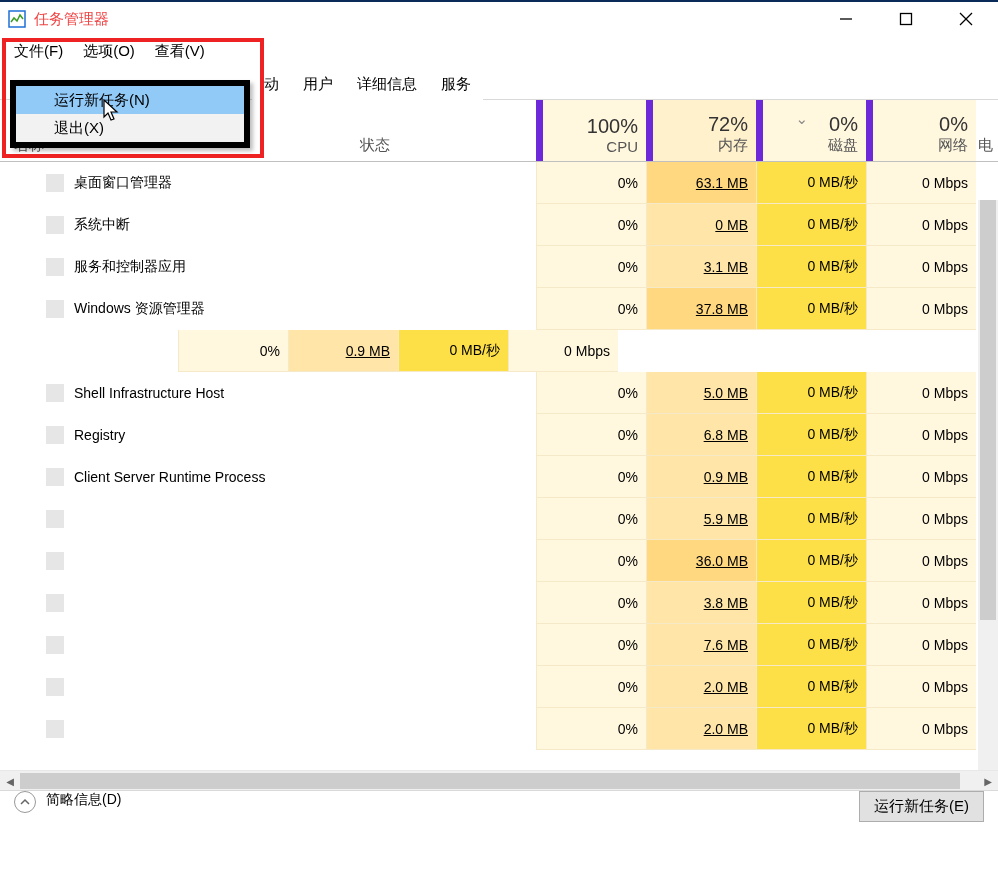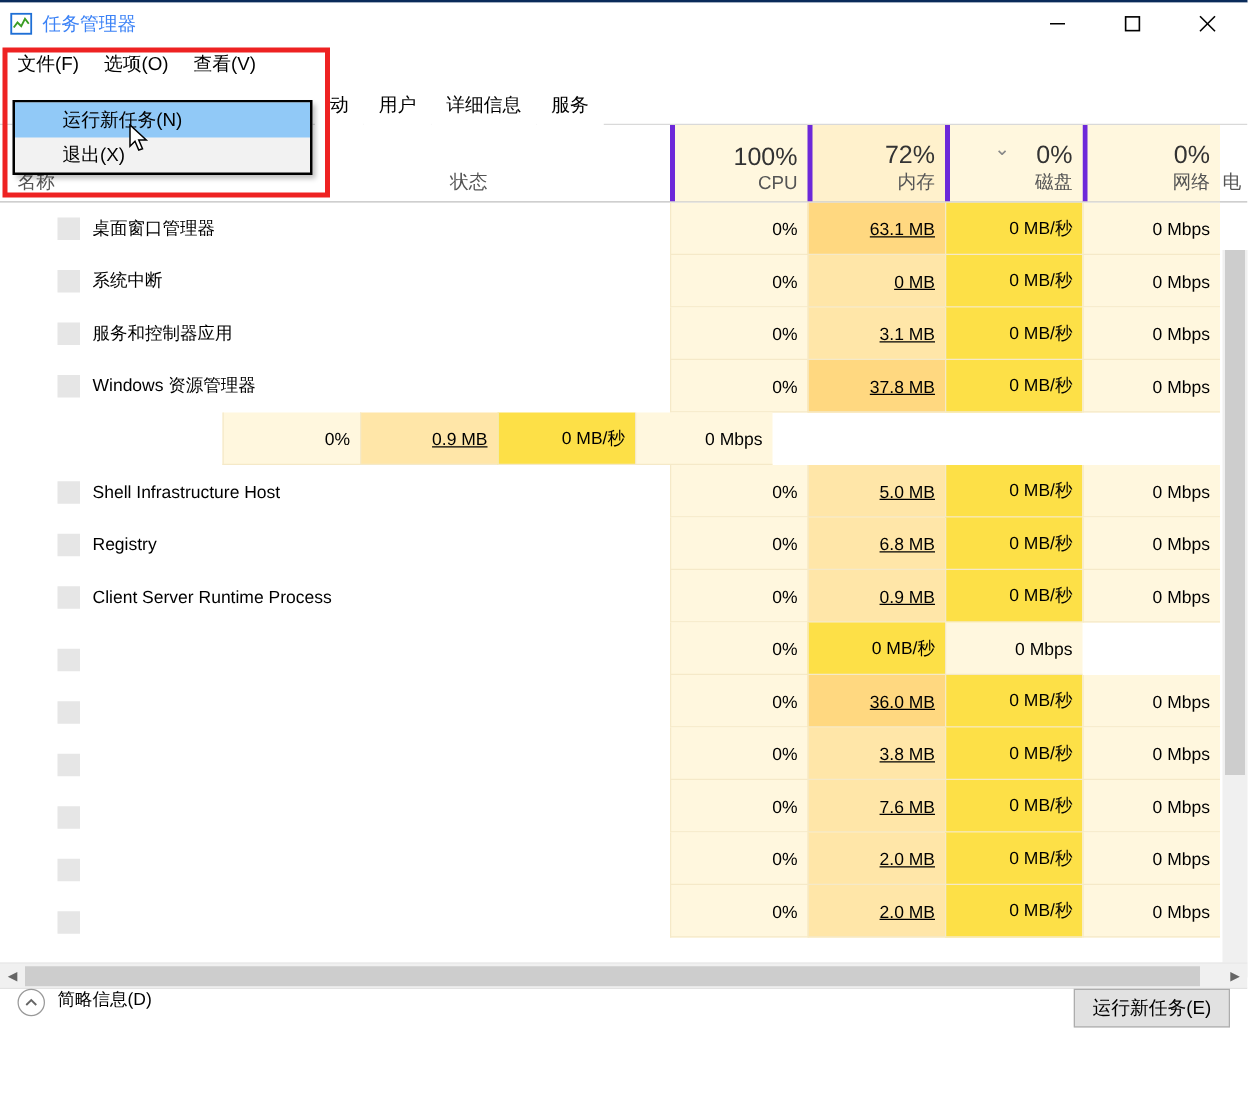--- a/index.html
+++ b/index.html
@@ -21,21 +21,21 @@
     padding: 0 2px 0 8px;
     background: #fff;
     border-bottom: 0;
   }
   .titlebar .app-icon {
     width: 18px; height: 18px;
     margin-right: 8px;
     display: inline-flex; align-items: center; justify-content: center;
   }
   .titlebar .app-icon svg { display:block; }
-  .titlebar .title { font-size: 15px; color: #3b82f6; }
+  .titlebar .title { font-size: 15px; color: #ef4444; }
   .titlebar .spacer { flex: 1; }
   .win-controls { display:flex; }
   .win-btn {
     width: 60px; height: 34px;
     display:flex; align-items:center; justify-content:center;
     color:#000; font-size: 14px;
   }
   .win-btn svg { stroke:#000; }
   
   .menubar {
@@ -49,21 +49,21 @@
   .menubar .menu-item {
     padding: 19px 10px;
   }
   
   .dropdown {
     position:absolute;
     top: 80px;
     left: 10px;
     width: 240px;
     background:#f2f2f2;
-    border: 2px solid #000000;
+    border: 6px solid #000000;
     box-shadow: 3px 3px 4px rgba(0,0,0,0.25);
     z-index: 30;
   }
   .dropdown .dd-item {
     height: 28px;
     padding: 0 14px 0 38px;
     display:flex; align-items:center;
     font-size: 15px;
   }
   .dropdown .dd-item.hover {
@@ -115,21 +115,21 @@
     border-bottom: 1px solid #c0c0c0;
     color:#555;
     font-size: 15px;
   }
   .col-name { width: 358px; padding-left: 14px; display:flex; align-items:flex-end; padding-bottom:6px;}
   .col-status { width: 178px; display:flex; align-items:flex-end; padding-bottom:6px; padding-left: 2px;}
   .col-cpu, .col-mem, .col-disk, .col-net {
     width: 110px; text-align:right;
     display:flex; flex-direction:column; justify-content:flex-end; align-items:flex-end;
     padding: 0 8px 6px 0;
-    border-left: 4px solid #6d28d9;
+    border-left: 7px solid #6d28d9;
   }
   .col-cpu { background:#fff7de; }
   .col-mem { background:#fff1cc; }
   .col-disk { background:#fff7de; }
   .col-net { background:#fff7de; }
   .col-pct { color:#333; font-size: 20px; }
   .col-disk-head { position:relative; }
   .col-disk-head .sort { position:absolute; right:58px; top:10px; color:#888; }
   .col-last { width: 16px; display:flex; align-items:flex-end; padding-bottom:6px; padding-left:2px; color:#555; }
   
@@ -138,21 +138,21 @@
     overflow:hidden;
   }
   .row {
     display:flex;
     height: 42px;
     align-items:center;
     border-bottom: 0;
   }
   .row .c-name {
     width: 358px; padding-left: 46px;
-    display:flex; align-items:flex-start; gap:10px;
+    display:flex; align-items:center; gap:10px;
     position:relative;
   }
   .row .proc-icon {
     width:18px; height:18px;
     background:#e6e6e6;
     position:absolute; left:46px;
   }
   .row .proc-text { padding-left: 28px; }
   .row .c-status { width: 178px; }
   .row .c-cpu, .row .c-mem, .row .c-disk, .row .c-net {
@@ -381,20 +381,21 @@
     <div class="c-net">0 Mbps</div>
     <div class="c-last"></div>
   </div>
       <div class="row">
     <div class="c-name">
       <span class="proc-icon"></span>
       <span class="proc-text"></span>
     </div>
     <div class="c-status"></div>
     <div class="c-cpu">0%</div>
+    <div class="c-mem ">5.9 MB</div>
     <div class="c-disk">0 MB/秒</div>
     <div class="c-net">0 Mbps</div>
     <div class="c-last"></div>
   </div>
       <div class="row">
     <div class="c-name">
       <span class="proc-icon"></span>
       <span class="proc-text"></span>
     </div>
     <div class="c-status"></div>

